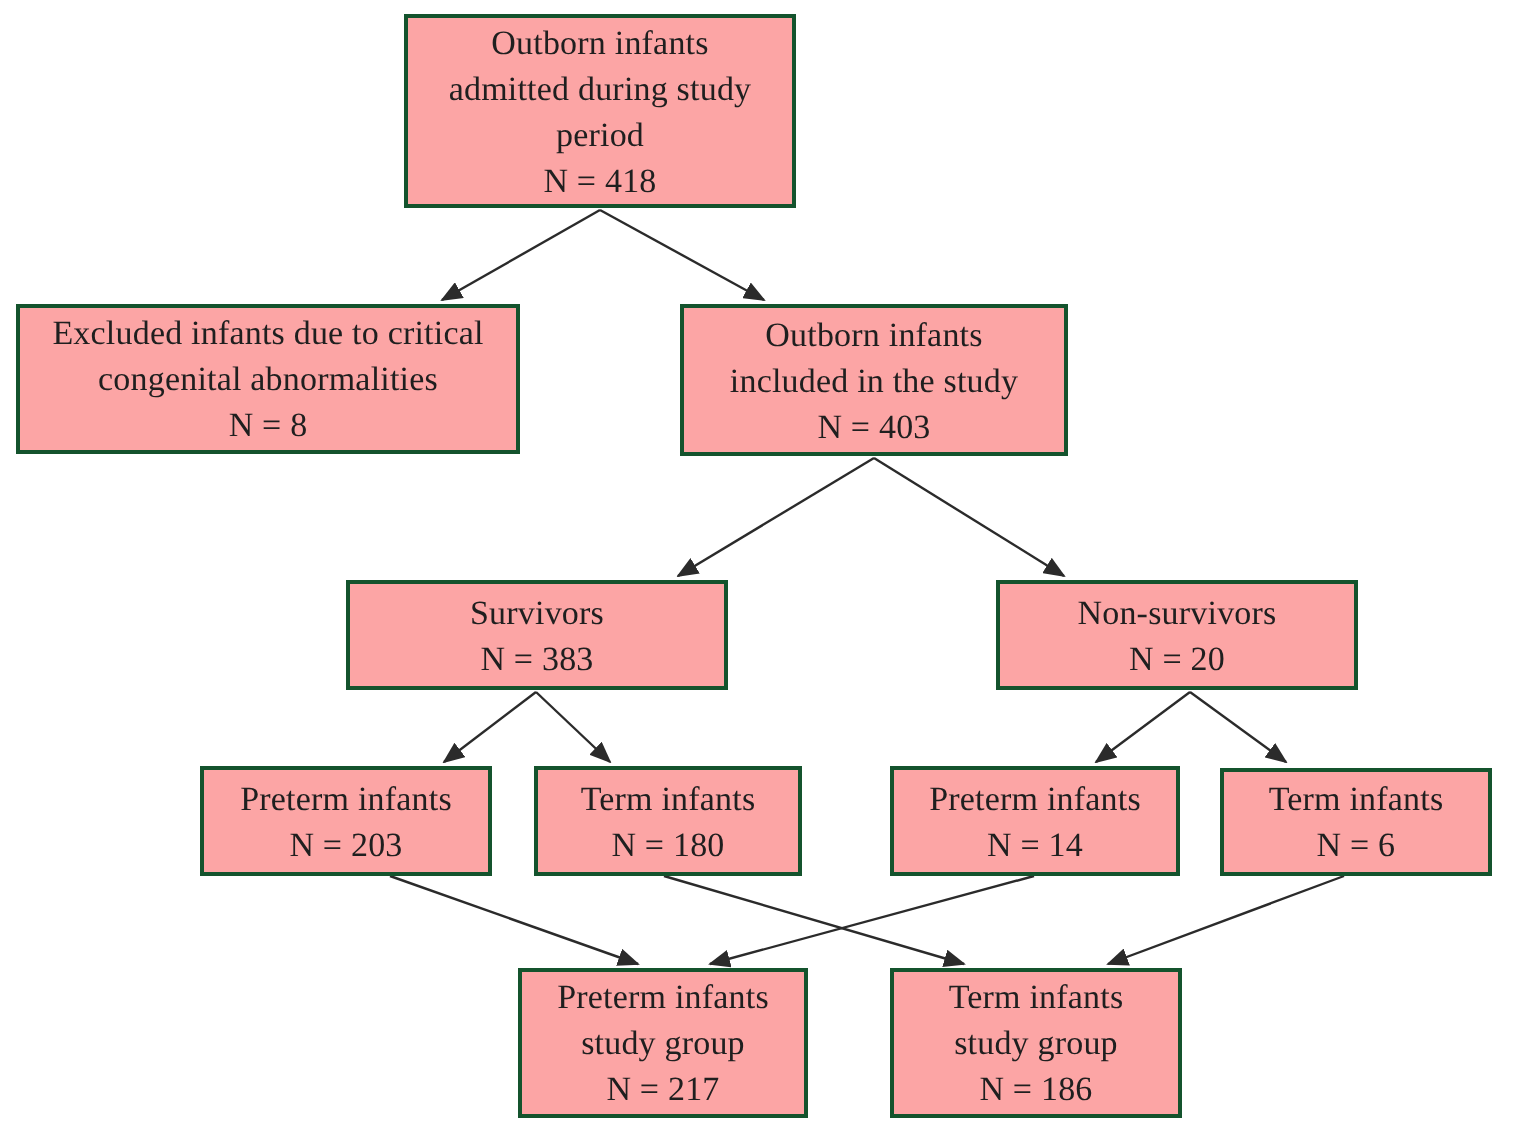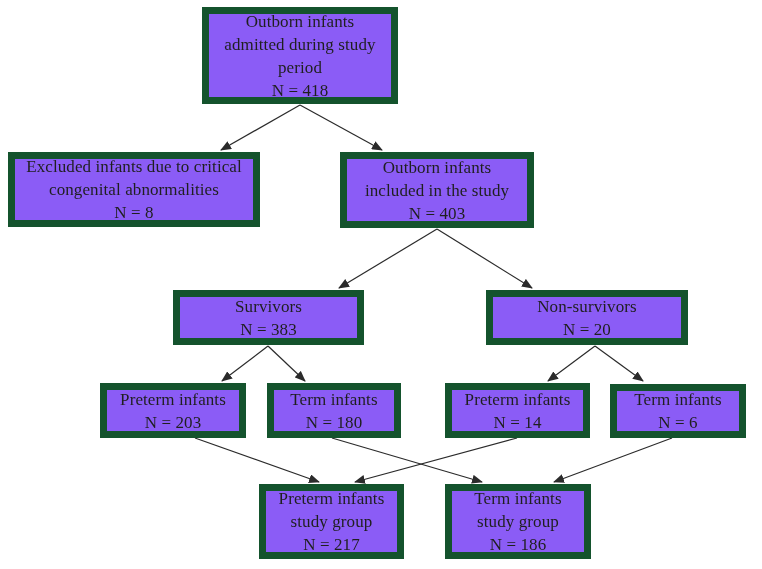--- a/index.html
+++ b/index.html
@@ -12,22 +12,22 @@
     overflow: hidden;
   }
   .arrows {
     position: absolute;
     left: 0; top: 0;
     width: 762px; height: 569px;
   }
   .node {
     position: absolute;
     box-sizing: border-box;
-    border: 7px solid #14532d;
-    background: #8b5cf6;
+    border: 2px solid #14532d;
+    background: #fca5a5;
     display: flex;
     align-items: center;
     justify-content: center;
     text-align: center;
   }
   .node .label {
     white-space: pre-line;
     font-size: 17px;
     line-height: 23px;
     color: #1f1f1f;
@@ -78,21 +78,21 @@
     <span class="label">Outborn infants
 included in the study
 N = 403</span>
   </div>
 
   <div class="node" style="left:173px; top:290px; width:191px; height:55px;">
     <span class="label">Survivors
 N = 383</span>
   </div>
 
-  <div class="node" style="left:486px; top:290px; width:202px; height:55px;">
+  <div class="node" style="left:498px; top:290px; width:181px; height:55px;">
     <span class="label">Non-survivors
 N = 20</span>
   </div>
 
   <div class="node" style="left:100px; top:383px; width:146px; height:55px;">
     <span class="label">Preterm infants
 N = 203</span>
   </div>
 
   <div class="node" style="left:267px; top:383px; width:134px; height:55px;">

